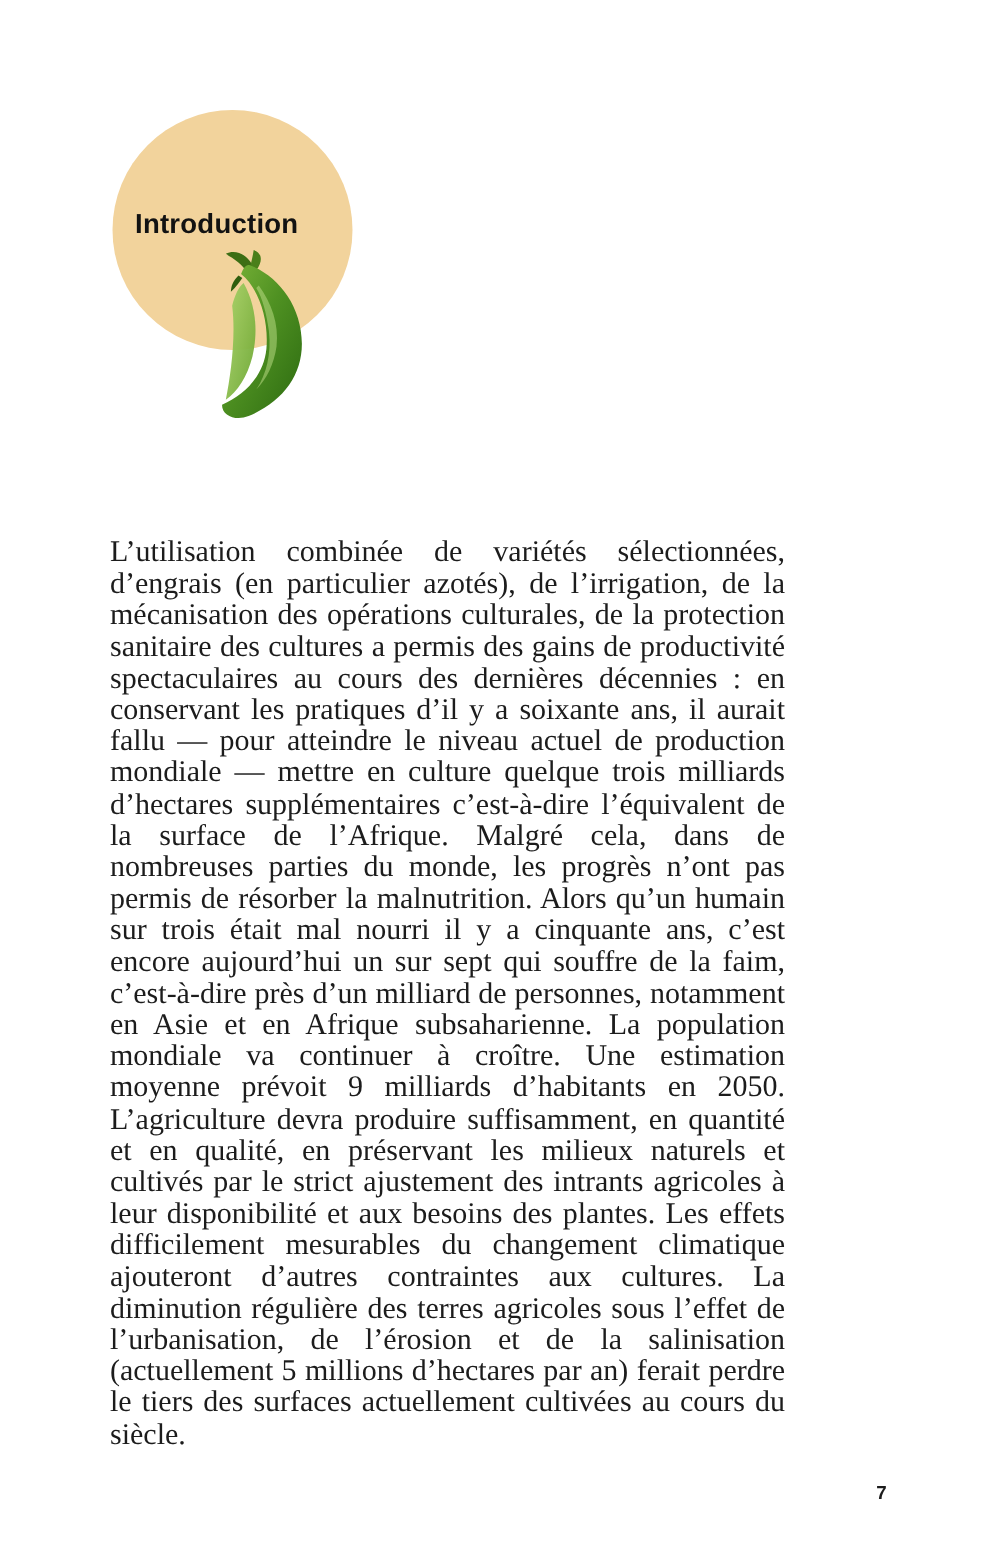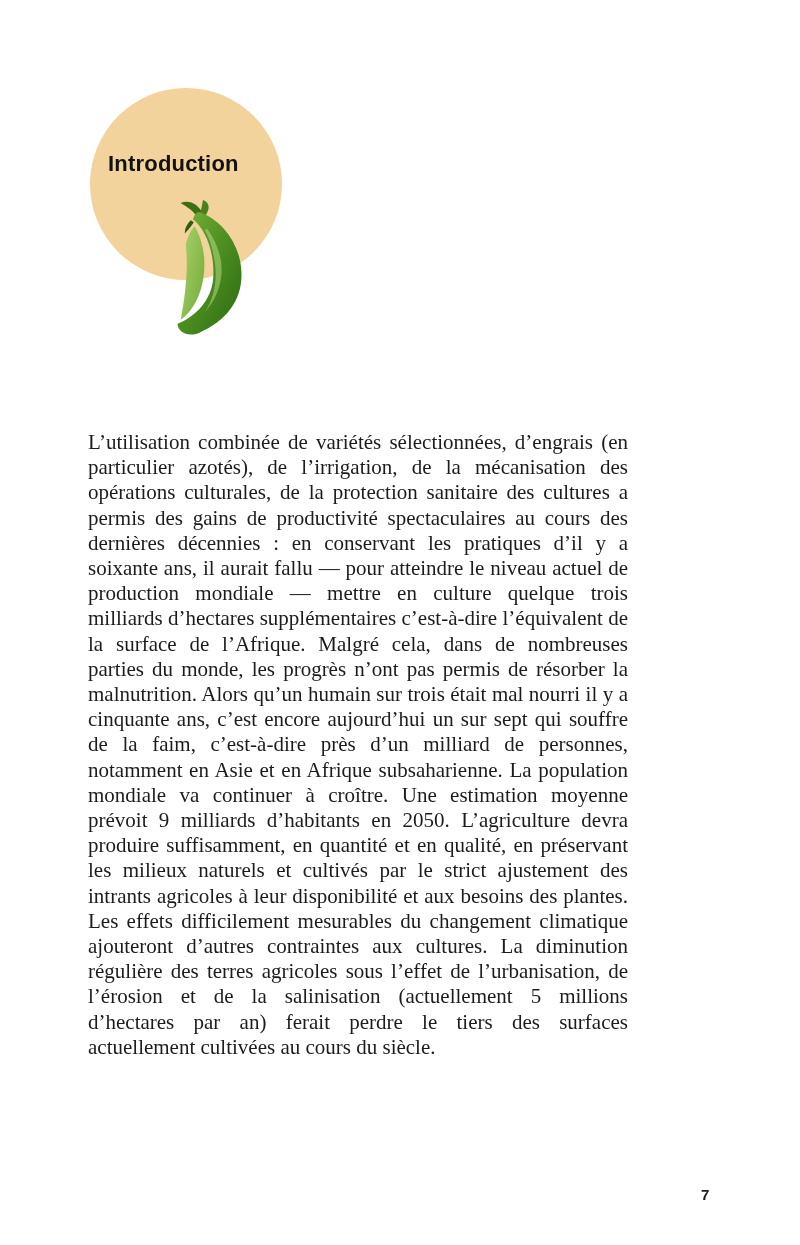--- a/index.html
+++ b/index.html
@@ -17,40 +17,40 @@
     position: absolute;
     left: 90px;
     top: 88px;
     width: 192px;
     height: 192px;
     border-radius: 50%;
   }
   .chapter-title {
     position: absolute;
     left: 108px;
-    top: 151px;
+    top: 166px;
     font-family: "Liberation Sans", sans-serif;
     font-weight: 700;
     font-size: 22px;
     letter-spacing: 0.2px;
     color: #121212;
   }
   .pepper {
     position: absolute;
     left: 144px;
     top: 198px;
     width: 122px;
     height: 142px;
   }
   .body-text {
     position: absolute;
     left: 88px;
     top: 430px;
     width: 540px;
-    font-size: 21px;
+    font-size: 24px;
     line-height: 25.2px;
     color: #1c1c1c;
     text-align: justify;
     hyphens: auto;
     -webkit-hyphens: auto;
   }
   .body-text p { margin: 0; }
   .page-number {
     position: absolute;
     left: 701px;

